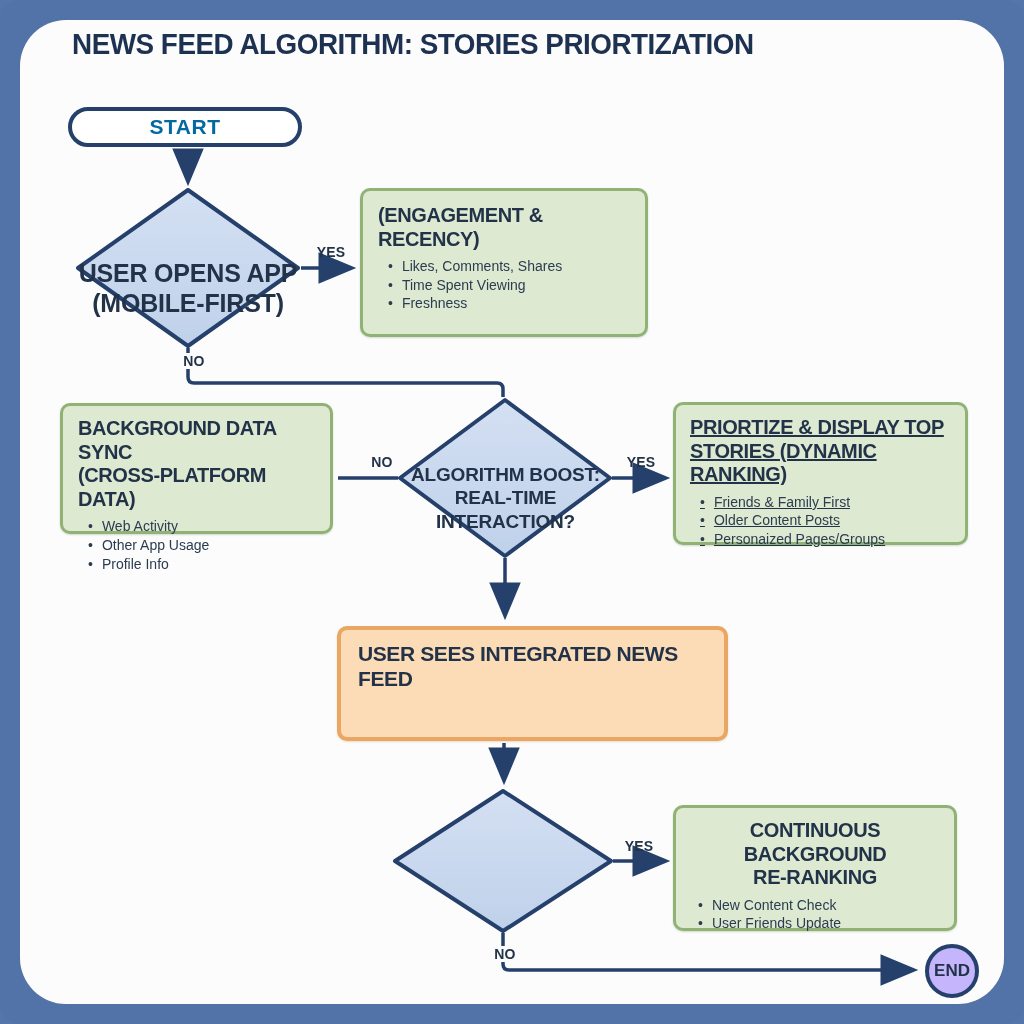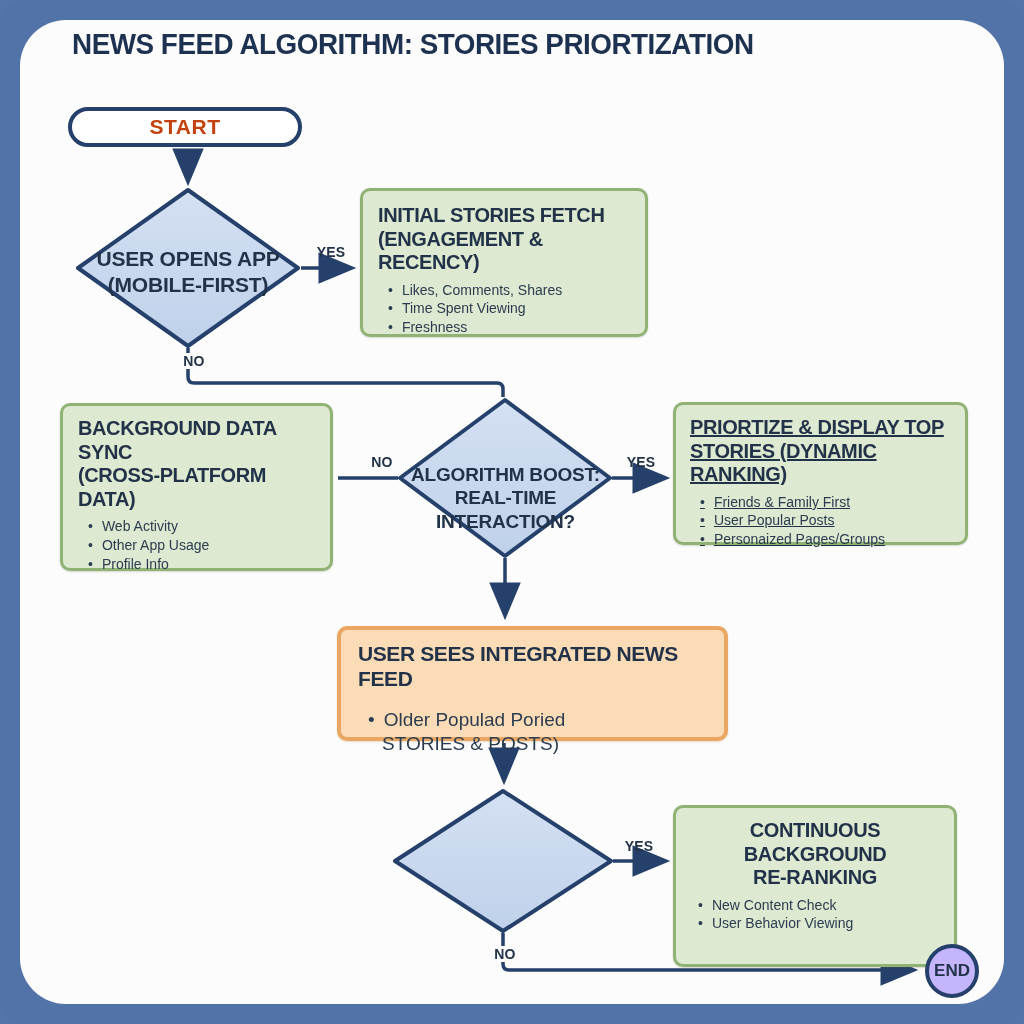--- a/index.html
+++ b/index.html
@@ -25,50 +25,50 @@
     position:absolute; left:52px; top:8px; margin:0;
     font-size:29px; font-weight:bold; color:#1d3150;
     letter-spacing:-0.5px; transform:scaleX(0.96); transform-origin:left top;
     white-space:nowrap;
   }
 
   .start-pill {
     position:absolute; left:48px; top:87px; width:234px; height:40px;
     background:#ffffff; border:4px solid #24406b; border-radius:22px;
     display:flex; align-items:center; justify-content:center;
-    font-size:21px; font-weight:bold; color:#c2410c; letter-spacing:0.5px;
+    font-size:21px; font-weight:bold; color:#0369a1; letter-spacing:0.5px;
     box-sizing:border-box;
   }
 
   .diamond-label {
     position:absolute; display:flex; flex-direction:column;
     align-items:center; justify-content:center; text-align:center;
     font-weight:bold; color:#223349; letter-spacing:-0.2px;
   }
-  .diamond-label.d1 { left:58px; top:200px; width:220px; height:104px; font-size:21px; line-height:1.22; }
+  .diamond-label.d1 { left:58px; top:216px; width:220px; height:104px; font-size:25px; line-height:1.22; }
   .diamond-label.d2 { left:378px; top:418px; width:215px; height:120px; font-size:19px; line-height:1.24; }
   .diamond-label.d3 { left:368px; top:826px; width:230px; height:70px; font-size:20px; }
 
   .node-box {
     position:absolute; box-sizing:border-box; border-radius:10px;
     color:#223349;
   }
   .green {
     background:#dde9d0; border:3px solid #90b275;
     box-shadow:0 1px 2px rgba(90,120,70,0.25);
   }
   .orange {
     background:#fcdcb6; border:4px solid #e9a763;
     box-shadow:0 1px 2px rgba(180,130,60,0.25);
   }
   .box-initial    { left:340px; top:168px; width:288px; height:149px; padding:13px 15px; }
-  .box-sync       { left:40px;  top:383px; width:273px; height:168px; padding:11px 15px; }
+  .box-sync       { left:40px;  top:383px; width:273px; height:131px; padding:11px 15px; }
   .box-prioritize { left:653px; top:382px; width:295px; height:143px; padding:11px 14px;text-decoration:underline; }
   .box-feed       { left:317px; top:606px; width:391px; height:115px; padding:12px 17px; }
-  .box-rerank     { left:653px; top:785px; width:284px; height:162px; padding:11px 12px; }
+  .box-rerank     { left:653px; top:785px; width:284px; height:126px; padding:11px 12px; }
 
   .box-title {
     font-weight:bold; font-size:20px; line-height:1.18; letter-spacing:-0.4px;
     color:#223349;
   }
   .box-title.center { text-align:center; }
   .box-feed .box-title { font-size:21px; }
   ul.bullets {
     margin:6px 0 0 0; padding:0 0 0 10px; list-style:none;
     font-size:14px; line-height:1.33; color:#2b3c50;
@@ -129,21 +129,20 @@
       <span>START</span>
     </div>
 
     <div class="diamond-label d1">
       <div>USER OPENS APP</div>
       <div>(MOBILE-FIRST)</div>
     </div>
 
     <div class="node-box green box-initial">
       <div class="box-title">
-        <div>INITIAL STORIES FETCH</div>
         <div>(ENGAGEMENT &amp; RECENCY)</div>
       </div>
       <ul class="bullets">
         <li>Likes, Comments, Shares</li>
         <li>Time Spent Viewing</li>
         <li>Freshness</li>
       </ul>
     </div>
 
     <div class="node-box green box-sync">
@@ -164,42 +163,38 @@
       <div>INTERACTION?</div>
     </div>
 
     <div class="node-box green box-prioritize">
       <div class="box-title">
         <div>PRIORTIZE &amp; DISPLAY TOP</div>
         <div>STORIES (DYNAMIC RANKING)</div>
       </div>
       <ul class="bullets">
         <li>Friends &amp; Family First</li>
-        <li>User Popular Posts</li>
+        <li>Older Content Posts</li>
         <li>Personaized Pages/Groups</li>
       </ul>
     </div>
 
     <div class="node-box orange box-feed">
       <div class="box-title">USER SEES INTEGRATED NEWS FEED</div>
-      <div class="feed-bullet">
-        <div class="dot">Older Populad Poried</div>
-        <div class="line2">STORIES &amp; POSTS)</div>
-      </div>
     </div>
 
 
     <div class="node-box green box-rerank">
       <div class="box-title center">
         <div>CONTINUOUS BACKGROUND</div>
         <div>RE-RANKING</div>
       </div>
       <ul class="bullets">
         <li>New Content Check</li>
-        <li>User Behavior Viewing</li>
+        <li>User Friends Update</li>
       </ul>
     </div>
 
     <div class="edge-label" style="left:288px; top:224px; width:46px;">YES</div>
     <div class="edge-label bg" style="left:156px; top:333px; width:30px;">NO</div>
     <div class="edge-label" style="left:342px; top:434px; width:40px;">NO</div>
     <div class="edge-label" style="left:598px; top:434px; width:46px;">YES</div>
     <div class="edge-label" style="left:596px; top:818px; width:46px;">YES</div>
     <div class="edge-label bg" style="left:466px; top:926px; width:32px;">NO</div>
 

